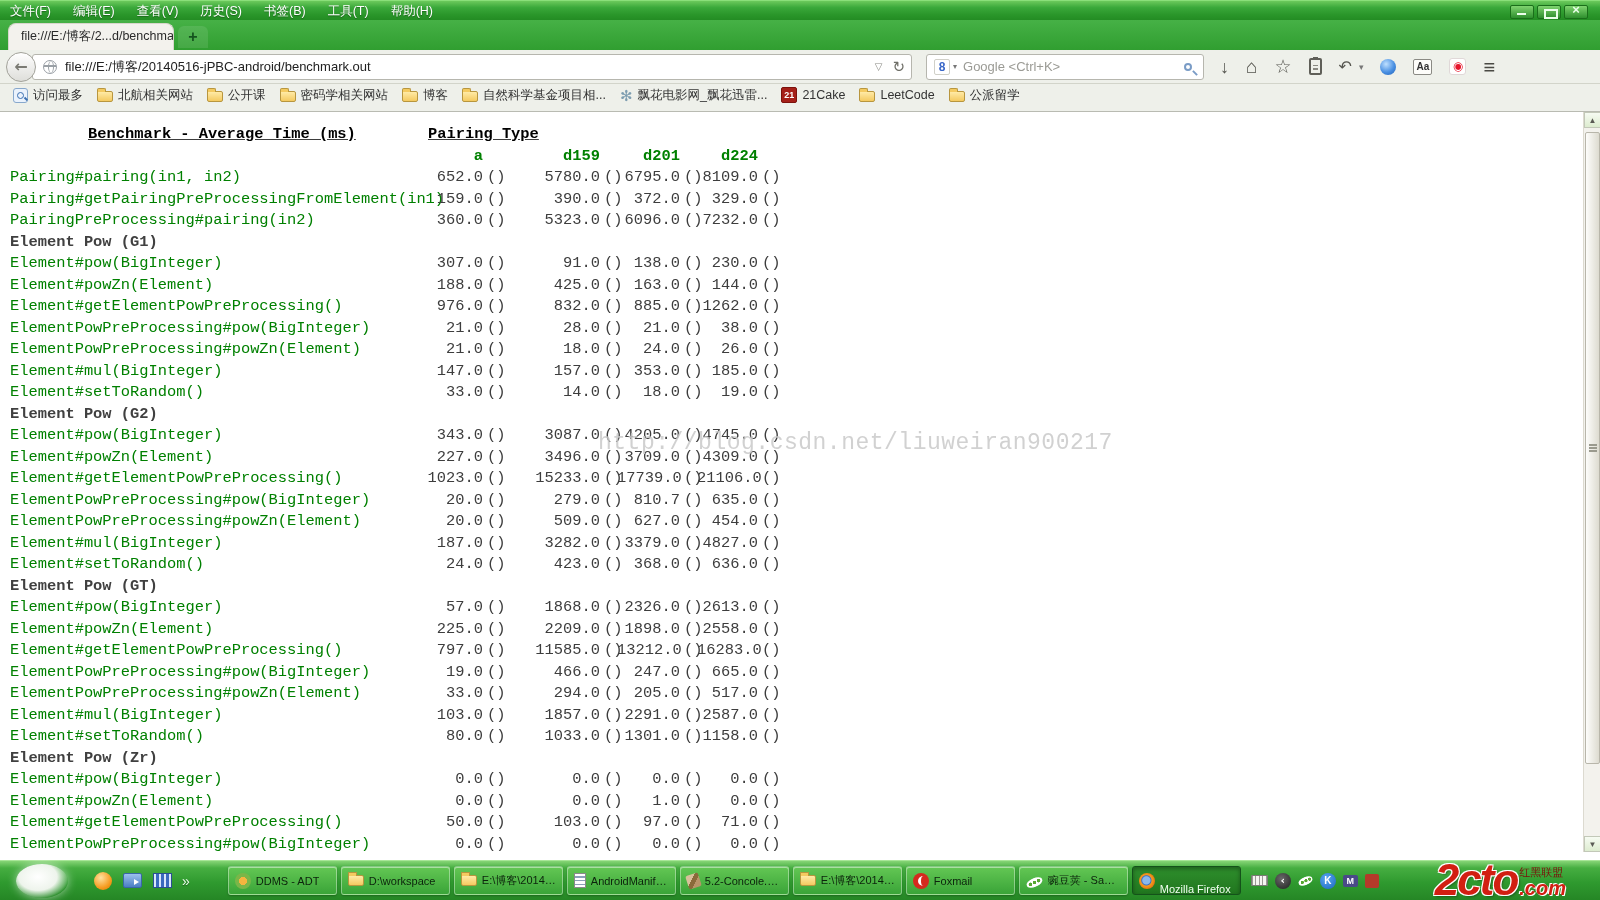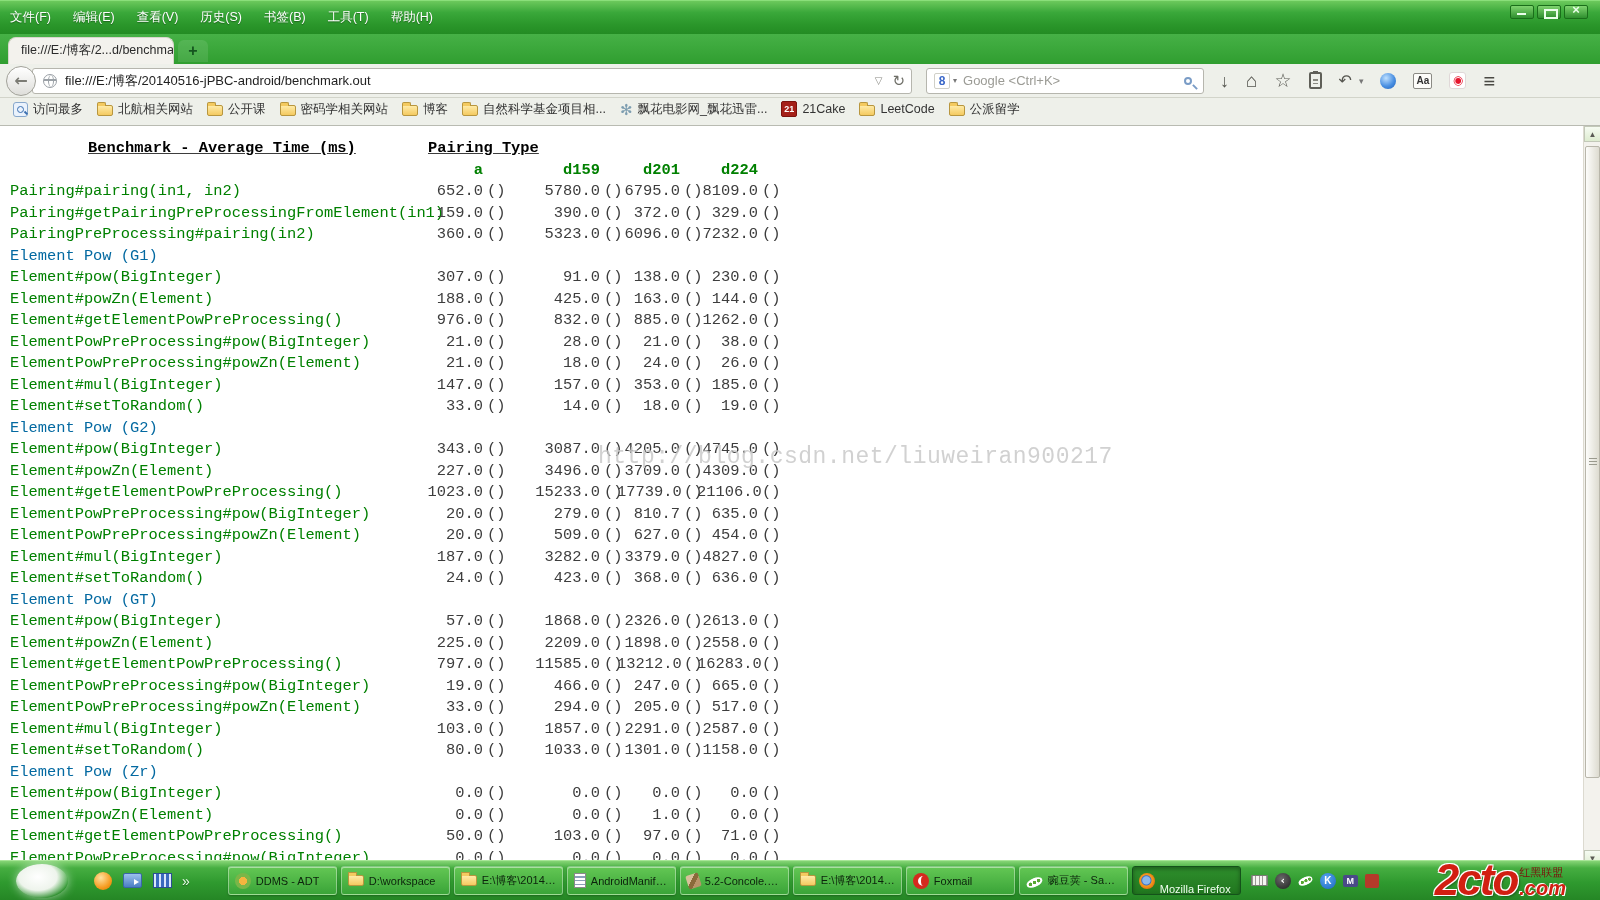--- a/index.html
+++ b/index.html
@@ -1,21 +1,21 @@
 <!DOCTYPE html>
 <html><head>
 <meta charset="utf-8">
 <style>
   * { margin:0; padding:0; box-sizing:border-box; }
   html,body { width:1600px; height:900px; overflow:hidden; }
   body { position:relative; font-family:"Liberation Sans","DejaVu Sans",sans-serif; background:#fff; }
 
   
-  .titlebar { height:34px; background:linear-gradient(#6cc95c 0%,#3aa83a 35%,#2b972b 70%,#238c23 100%);
-    border-top:1px solid #8adf7a; display:flex; align-items:center; position:relative; }
+  .titlebar { height:20px; background:linear-gradient(#6cc95c 0%,#3aa83a 35%,#2b972b 70%,#238c23 100%);
+    border-top:1px solid #8adf7a; display:flex; align-items:flex-end; position:relative; }
   .menus { display:flex; gap:22px; padding-left:10px; }
   .menu-item { color:#fff; font-size:12.5px; text-shadow:0 1px 1px rgba(0,0,0,.35); cursor:default; }
   .win-controls { position:absolute; right:12px; top:4px; display:flex; gap:3px; }
   .wbtn { width:24px; height:14px; border:1px solid #1a6e1a; border-radius:2px;
     background:linear-gradient(#7fd46f,#2e8f2e); position:relative; }
   .wbtn.min::after { content:""; position:absolute; left:6px; bottom:3px; width:9px; height:2px; background:#eaffea; }
   .wbtn.max::after { content:""; position:absolute; left:6px; top:3px; width:10px; height:6px; border:2px solid #eaffea; }
   .wbtn.close::after { content:"×"; position:absolute; left:0; right:0; top:-3px; text-align:center;
     color:#eaffea; font:bold 13px/14px "Liberation Sans",sans-serif; }
 
@@ -86,21 +86,21 @@
   
   .content { position:relative; height:740px; background:#fff; overflow:hidden; }
   .doc { padding:12px 0 0 10px; font-family:"Liberation Mono","DejaVu Sans Mono",monospace;
     font-size:15.4px; line-height:21.5px; color:#3d3d3d; }
   .row { display:grid; grid-template-columns:415px 58px 17px 100px 17px 63px 17px 61px 17px; }
   .row-hdr { display:grid; grid-template-columns:415px 1fr;text-decoration:underline; }
   .h-title { padding-left:78px; font-weight:bold; color:#000; white-space:nowrap; }
   .h-group { padding-left:3px; font-weight:bold; color:#000; }
   .col-h { text-align:right; font-weight:bold; color:#008000; }
   .r-name { color:#008000; white-space:nowrap; }
-  .r-sec { grid-column:1 / -1; color:#0369a1; font-weight:normal; white-space:nowrap; }
+  .r-sec { grid-column:1 / -1; color:#404040; font-weight:bold; white-space:nowrap; }
   .r-num { text-align:right; white-space:nowrap; }
   .r-par { padding-left:4px; }
   .watermark { position:absolute; left:598px; top:318px; font-family:"Liberation Mono","DejaVu Sans Mono",monospace;
     font-size:23px; color:#c9c9c9; opacity:.85; letter-spacing:.5px; white-space:nowrap; pointer-events:none; }
 
   
   .scrollbar { position:absolute; top:0; right:0; width:17px; height:740px; background:#f3f2ed; border-left:1px solid #dcdad0; }
   .sb-btn { position:absolute; left:0; width:17px; height:16px; background:linear-gradient(#f6fbf2,#ddeccf);
     border:1px solid #c2c8b8; color:#5a5a54; font-size:8px; text-align:center; line-height:15px; }
   .sb-up { top:0; } .sb-down { bottom:0; }

